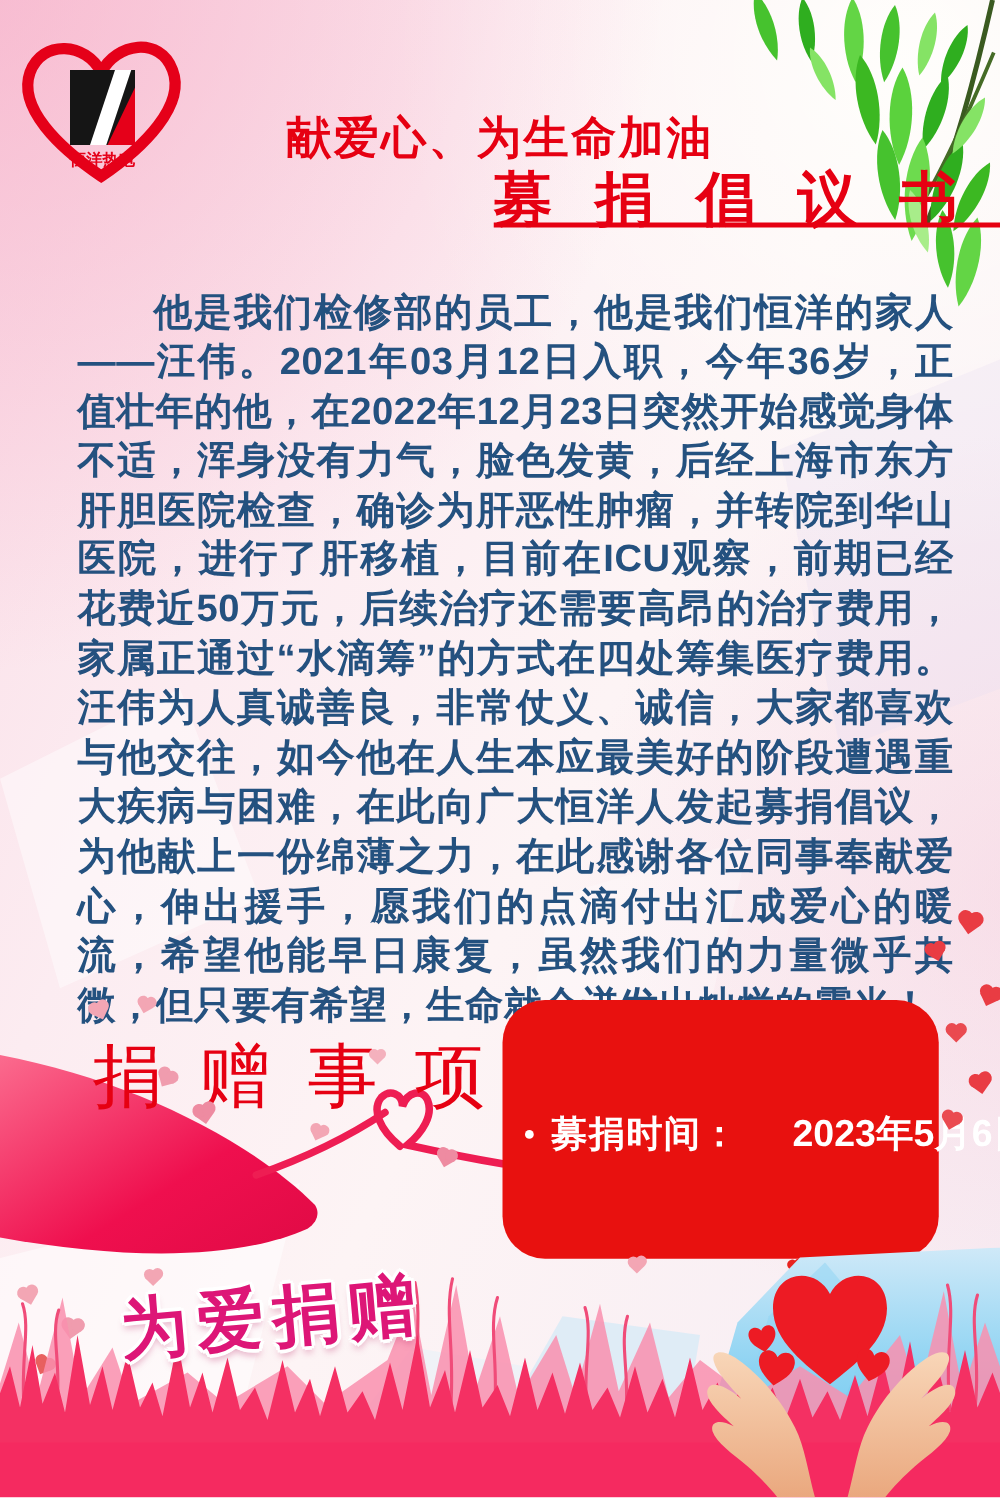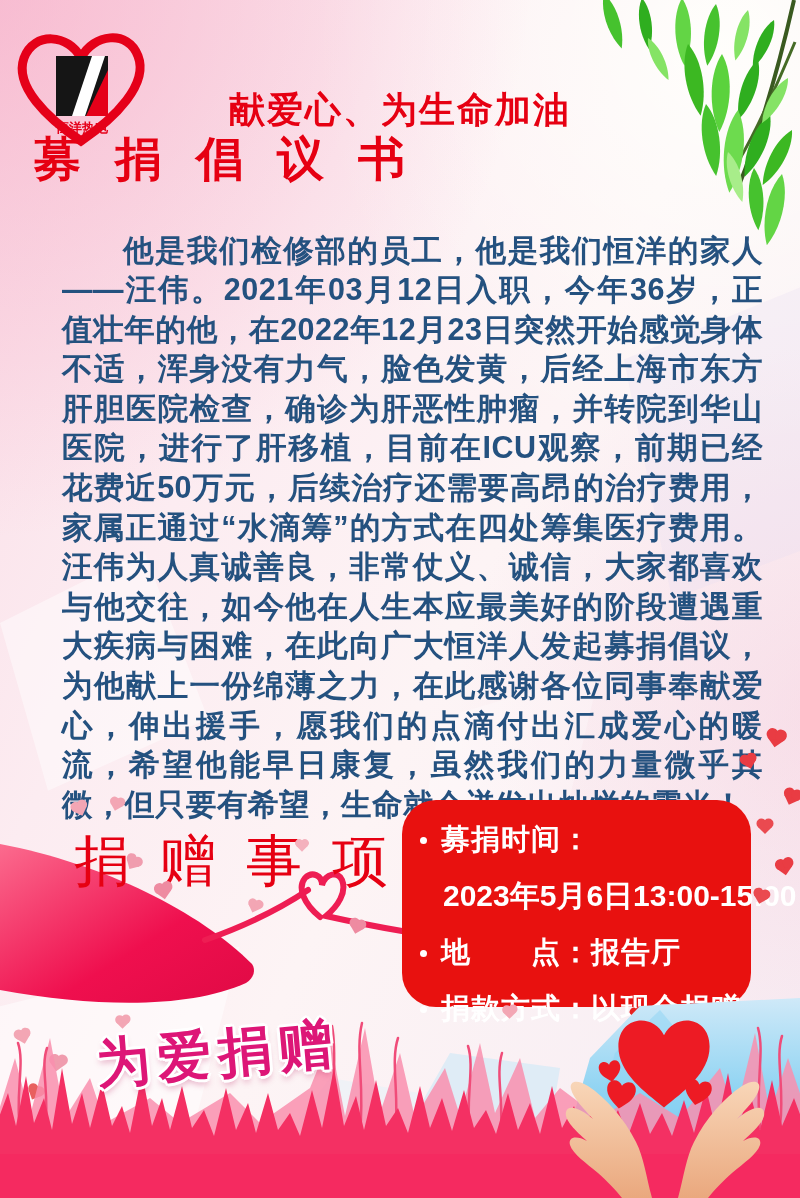--- a/index.html
+++ b/index.html
@@ -18,43 +18,43 @@
   .f-c{clip-path:polygon(55% 60%,75% 56%,70% 70%,52% 72%);background:rgba(255,255,255,.28);}
   .f-d{clip-path:polygon(0 84%,30% 79%,22% 100%,0 100%);background:rgba(255,255,255,.5);}
 
   .logo{position:absolute;left:10px;top:26px;width:142px;height:128px;}
 
   .subtitle{
     position:absolute;left:0;top:86px;width:100%;text-align:center;
     color:#e60012;font-size:36px;font-weight:700;letter-spacing:2px;
   }
   .main-title{
-    position:absolute;left:0;top:128px;width:100%;text-align:left;
-    color:#e60012;font-size:47px;font-weight:800;letter-spacing:34px;padding-left:34px;box-sizing:border-box;
+    position:absolute;left:0;top:128px;width:100%;text-align:right;
+    color:#e60012;font-size:47px;font-weight:800;letter-spacing:34px;padding-left:34px;box-sizing:border-box;text-decoration:underline;
   }
 
   .body-text{
     position:absolute;left:62px;top:200px;width:701px;
     color:#24517f;font-size:30.5px;line-height:39.6px;font-weight:600;
     text-align:justify;text-indent:2em;letter-spacing:.5px;
   }
   .body-text .b{font-weight:900;}
 
   .donate-heading{
     position:absolute;left:74px;top:824px;
     color:#e60012;font-size:56px;font-weight:400;letter-spacing:30px;white-space:nowrap;
   }
 
   .ribbon{position:absolute;left:0;top:838px;width:430px;height:190px;}
 
   .red-box{
     position:absolute;left:402px;top:800px;width:349px;height:207px;
     background:#e8110f;border-radius:34px;box-sizing:border-box;
     padding:20px 12px 12px 14px;color:#ffffff;
-    display:flex;flex-direction:column;gap:16px;
+    display:flex;flex-direction:row;gap:16px;
   }
   .box-row{display:flex;align-items:center;font-size:29px;font-weight:700;letter-spacing:1px;white-space:pre;}
   .box-row .dot{width:7px;height:7px;border-radius:50%;background:#fff;margin:0 14px 0 4px;flex:none;}
   .box-row.indent{padding-left:27px;}
   .box-row.time-val{font-size:30px;letter-spacing:0;}
 
   .petal{position:absolute;width:var(--s);height:var(--s);background:var(--c);
     transform:rotate(calc(-45deg + var(--r)));}
   .petal::before,.petal::after{content:"";position:absolute;width:100%;height:100%;
     border-radius:50%;background:var(--c);}

